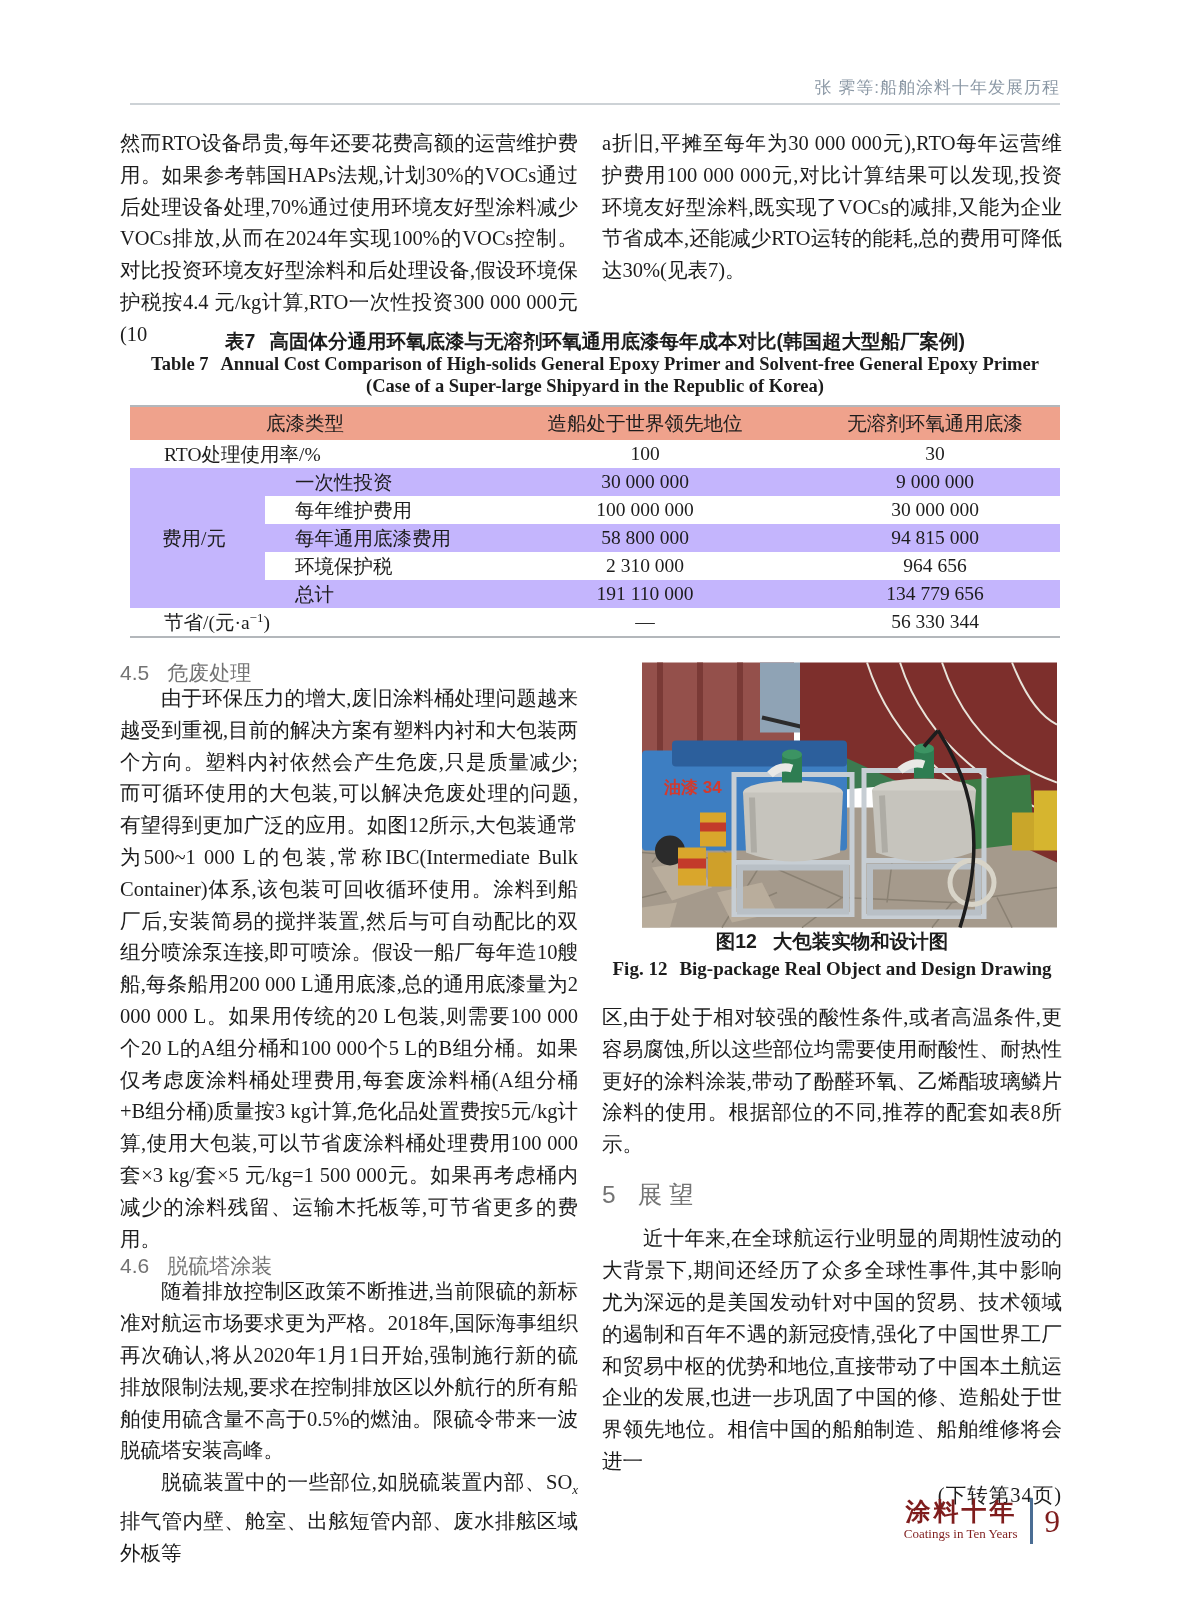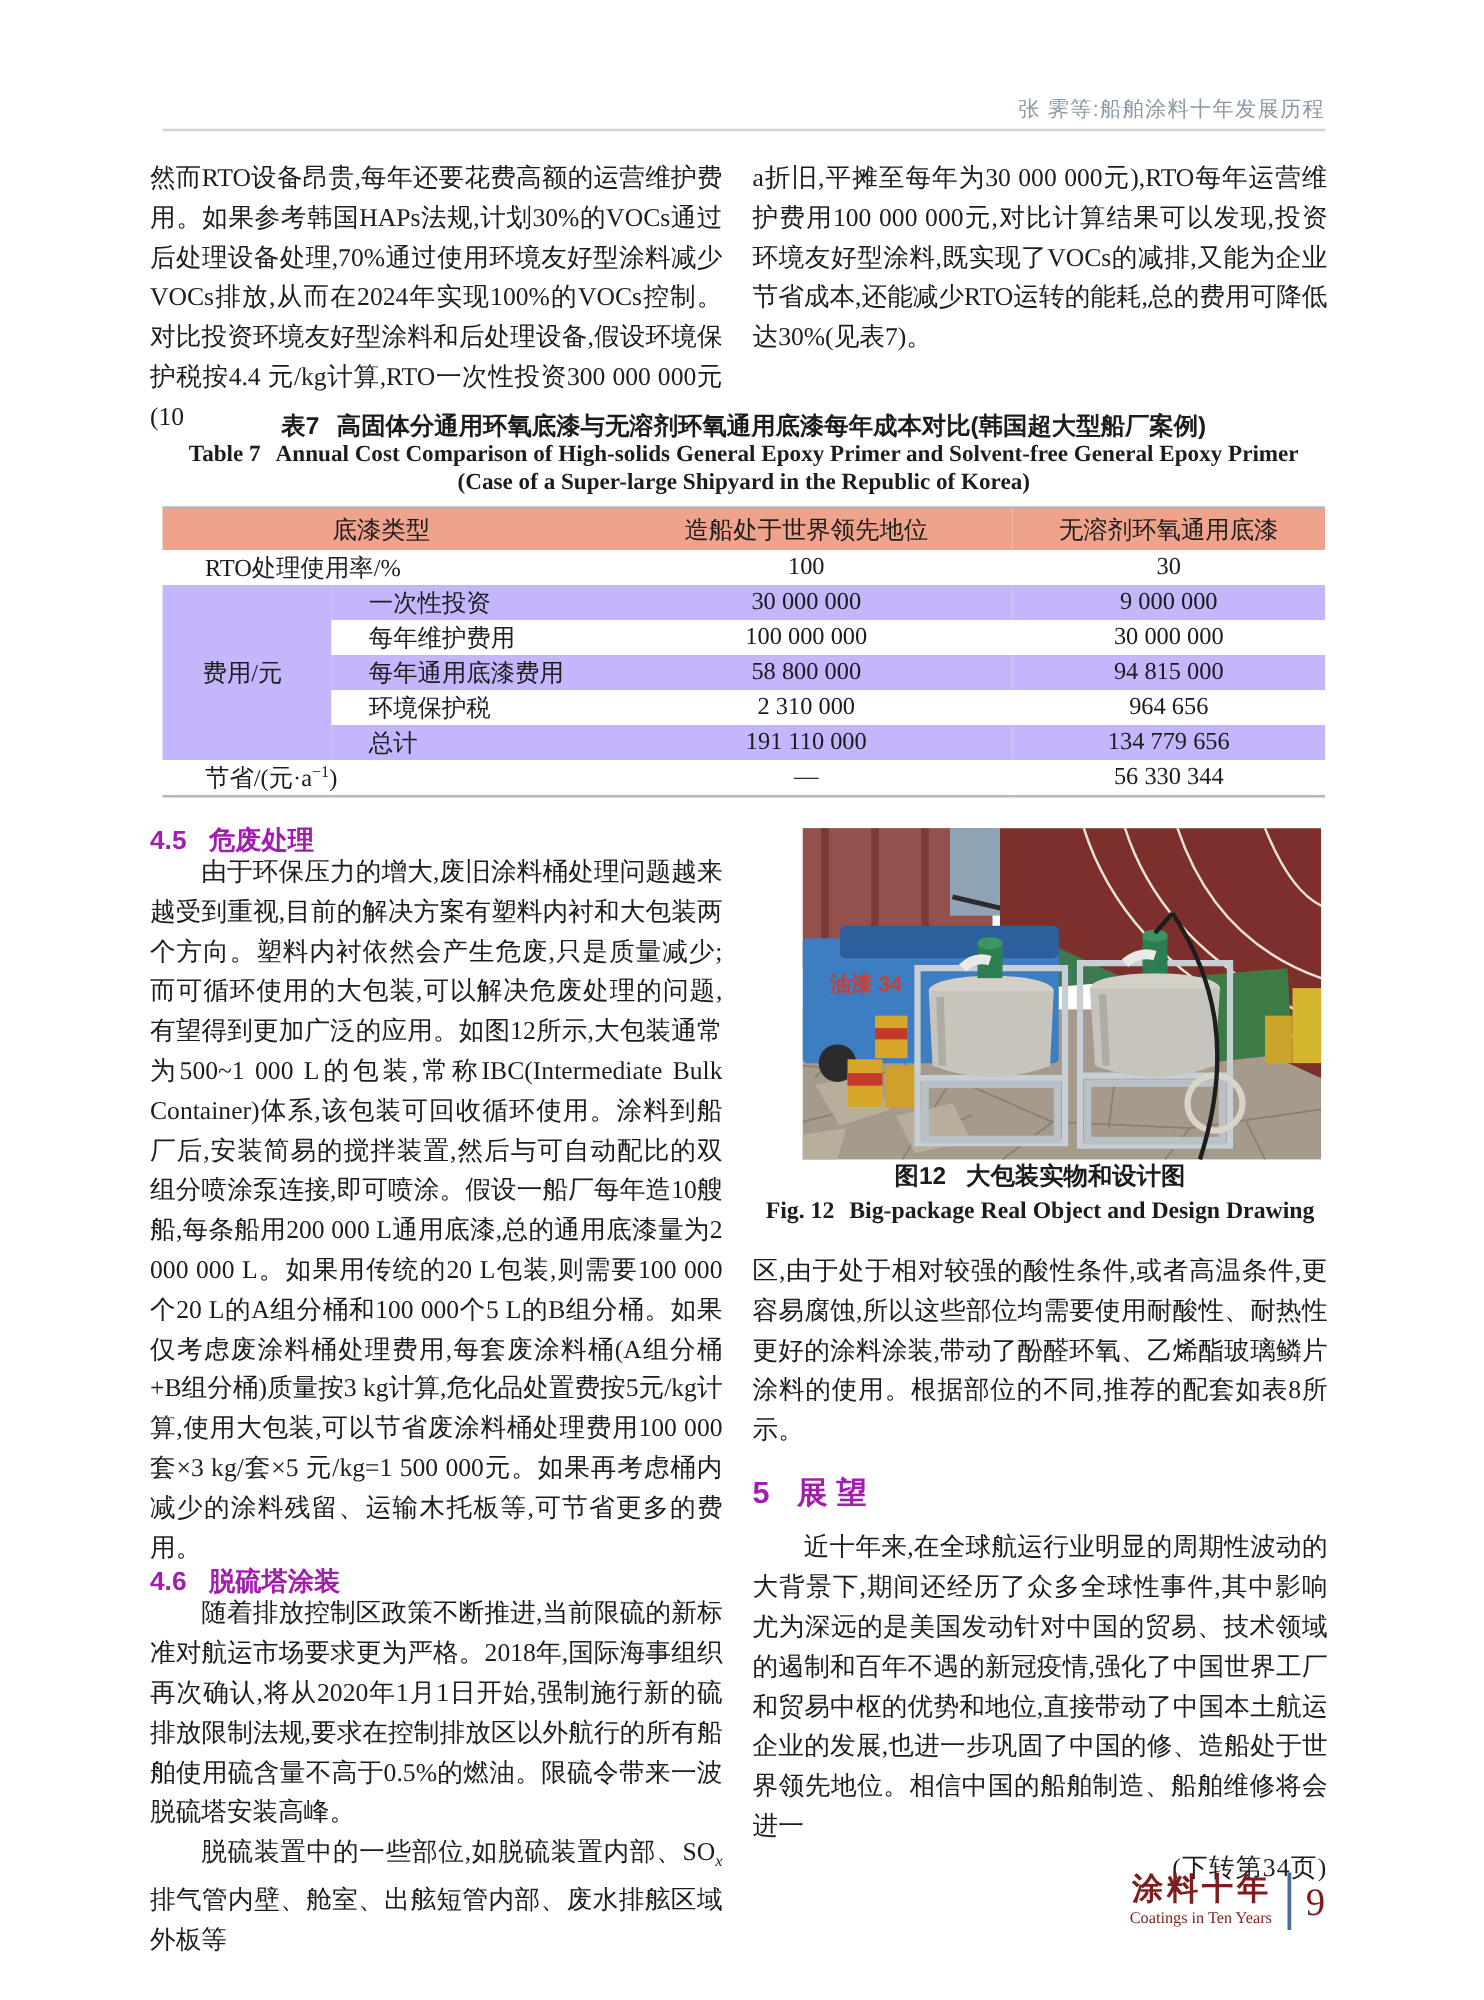--- a/index.html
+++ b/index.html
@@ -5,22 +5,22 @@
   html,body{margin:0;padding:0;background:#ffffff;}
   .page{position:relative;width:1187px;height:1600px;background:#ffffff;overflow:hidden;
         font-family:"Liberation Serif","DejaVu Serif",serif;color:#1c1c1c;}
   .running-head{position:absolute;top:76px;right:127px;font-size:17px;color:#8b98a5;
         font-family:"Liberation Sans","DejaVu Sans",sans-serif;letter-spacing:1px;}
   .head-rule{position:absolute;top:103px;left:130px;right:127px;border-top:2px solid #cdd2d6;}
   .body-par{position:absolute;font-size:20.5px;line-height:31.8px;text-align:justify;margin:0;}
   .colwrap{position:absolute;font-size:20.5px;line-height:31.8px;text-align:justify;}
   .colwrap p{margin:0;}
   .ind{text-indent:2em;}
-  .sec-h{font-family:"Liberation Sans","DejaVu Sans",sans-serif;font-weight:bold;
-        color:#a21caf;font-size:21px;line-height:1;margin:16px 0 14px 0;text-align:left;text-indent:0;}
+  .sec-h{font-family:"Liberation Sans","DejaVu Sans",sans-serif;font-weight:normal;
+        color:#737373;font-size:21px;line-height:1;margin:16px 0 14px 0;text-align:left;text-indent:0;}
   .sec-h .num{margin-right:18px;}
   .sec-h.big{font-size:24.5px;margin:22px 0 16px 0;}
   .sec-h.big .num{margin-right:22px;}
   
   .tablewrap{position:absolute;left:130px;top:330px;width:930px;}
   .t-cn{text-align:center;font-family:"Liberation Sans","DejaVu Sans",sans-serif;
         font-weight:bold;font-size:19.5px;line-height:23px;}
   .t-cn .tag{margin-right:14px;}
   .t-en{text-align:center;font-weight:bold;font-size:18.5px;line-height:22px;}
   .t-en .tag{margin-right:12px;}

